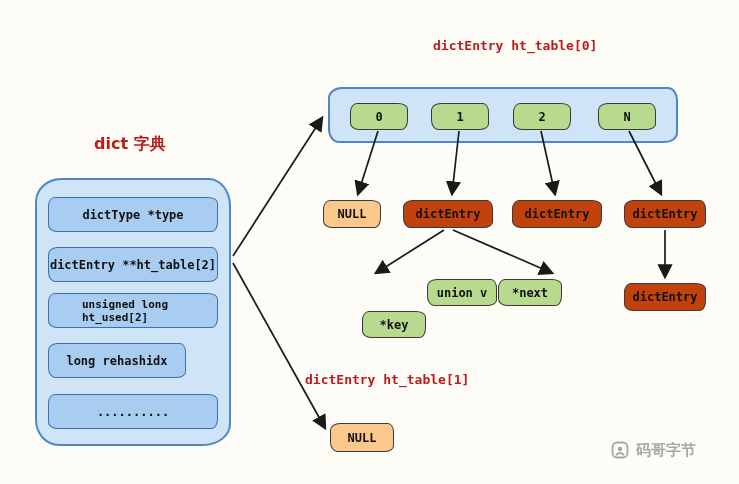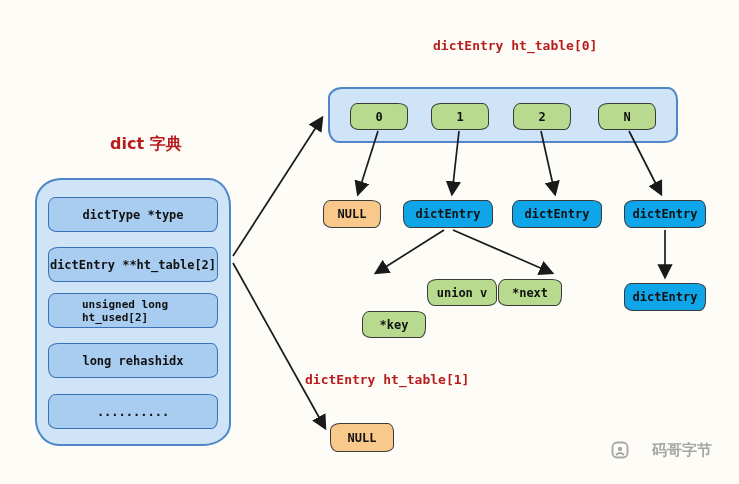--- a/index.html
+++ b/index.html
@@ -40,56 +40,56 @@
     border:2px solid #4e86c6;
   }
   .dict-outer{border-radius:26px 22px 28px 24px / 24px 28px 22px 26px;}
   .ht0-outer{border-radius:14px 10px 13px 11px / 11px 13px 10px 14px;}
   .row-blue{
     background:#a8cdf0;
     border:1.7px solid #3a70b5;
   }
   .green{background:#b7da8e;}
   .orange{background:#f9c98c;align-items:center;}
-  .pink{background:#0ea5e9;}
+  .pink{background:#c2410c;}
   .watermark{
     position:absolute;
     display:flex;
     align-items:center;
-    gap:22px;
+    gap:6px;
     color:#a6a6a6;
     font-family:"DejaVu Sans","Liberation Sans",sans-serif;
     font-weight:bold;
     font-size:15px;
   }
   svg.arrows{
     position:absolute;
     left:0;top:0;
     pointer-events:none;
   }
 </style>
 </head>
 <body>
 
 <div class="canvas">
 
-  <div class="label" style="left:110px;top:134px;font-size:16px;font-family:'DejaVu Sans','Liberation Sans',sans-serif;">dict 字典</div>
+  <div class="label" style="left:94px;top:134px;font-size:16px;font-family:'DejaVu Sans','Liberation Sans',sans-serif;">dict 字典</div>
 
   <div class="blue-container dict-outer" style="left:35px;top:178px;width:196px;height:268px;"></div>
 
   <div class="box row-blue r1" style="left:48px;top:197px;width:170px;height:35px;">
     <span>dictType *type</span>
   </div>
   <div class="box row-blue r2" style="left:48px;top:247px;width:170px;height:35px;">
     <span>dictEntry **ht_table[2]</span>
   </div>
   <div class="box row-blue r1" style="left:48px;top:293px;width:170px;height:35px;font-size:11px;padding-left:33px;">
     <span>unsigned long ht_used[2]</span>
   </div>
-  <div class="box row-blue r2" style="left:48px;top:343px;width:170px;height:35px;">
+  <div class="box row-blue r2" style="left:48px;top:343px;width:138px;height:35px;">
     <span>long rehashidx</span>
   </div>
   <div class="box row-blue r1" style="left:48px;top:394px;width:170px;height:35px;">
     <span>..........</span>
   </div>
 
   <div class="label" style="left:433px;top:38px;font-size:13px;">dictEntry ht_table[0]</div>
 
   <div class="blue-container ht0-outer" style="left:328px;top:87px;width:350px;height:56px;"></div>
 

